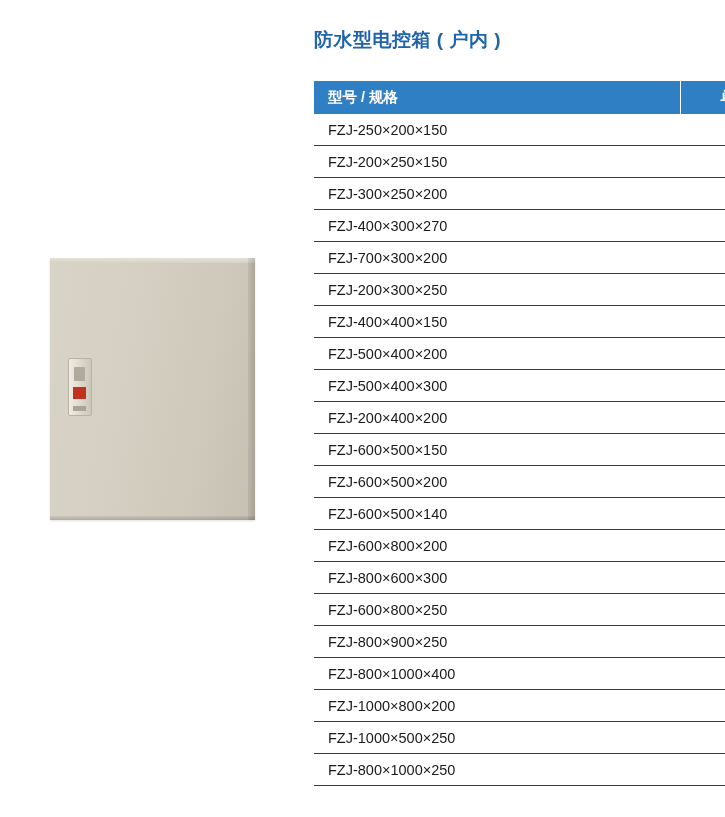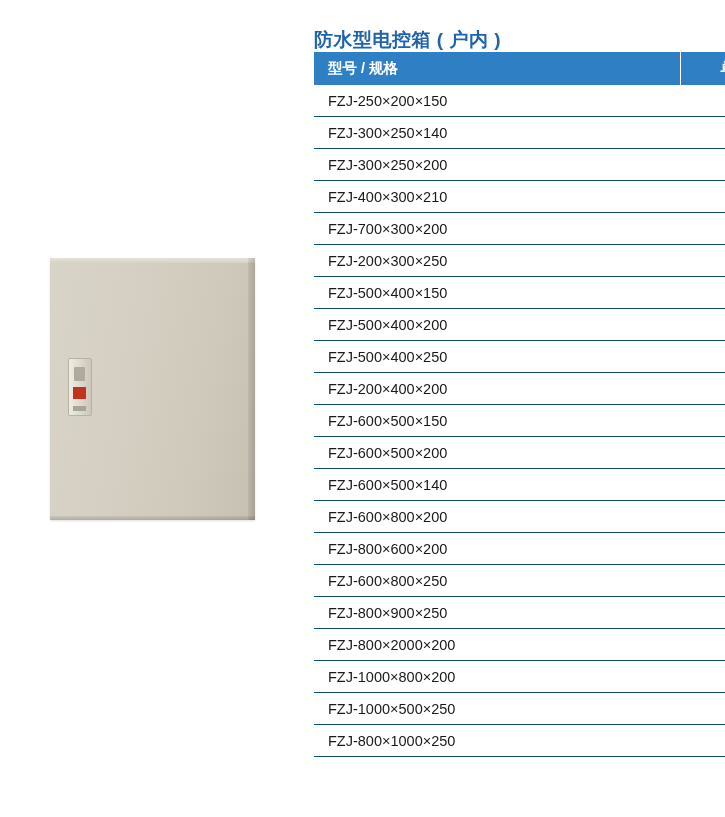--- a/index.html
+++ b/index.html
@@ -106,21 +106,21 @@
     font-size: 19px;
     color: #1f63ab;
     letter-spacing: 0.5px;
     white-space: nowrap;
   }
 
   
   .spec-table-wrap {
     position: absolute;
     left: 314px;
-    top: 52px;
+    top: 81px;
     width: 411px;
   }
   table.spec-table {
     border-collapse: collapse;
     width: 460px;
     font-size: 14.5px;
     color: #1a1a1a;
     table-layout: fixed;
   }
   table.spec-table thead th {
@@ -179,49 +179,49 @@
           <th class="col-model">型号 / 规格</th>
           <th class="col-unit">单位</th>
         </tr>
       </thead>
       <tbody id="spec-body">
           <tr>
             <td class="col-model">FZJ-250×200×150</td>
             <td class="col-unit">台</td>
           </tr>
           <tr>
-            <td class="col-model">FZJ-300×250×140</td>
+            <td class="col-model">FZJ-200×250×150</td>
             <td class="col-unit">台</td>
           </tr>
           <tr>
             <td class="col-model">FZJ-300×250×200</td>
             <td class="col-unit">台</td>
           </tr>
           <tr>
-            <td class="col-model">FZJ-400×300×210</td>
+            <td class="col-model">FZJ-400×300×270</td>
             <td class="col-unit">台</td>
           </tr>
           <tr>
             <td class="col-model">FZJ-700×300×200</td>
             <td class="col-unit">台</td>
           </tr>
           <tr>
             <td class="col-model">FZJ-200×300×250</td>
             <td class="col-unit">台</td>
           </tr>
           <tr>
-            <td class="col-model">FZJ-500×400×150</td>
+            <td class="col-model">FZJ-400×400×150</td>
             <td class="col-unit">台</td>
           </tr>
           <tr>
             <td class="col-model">FZJ-500×400×200</td>
             <td class="col-unit">台</td>
           </tr>
           <tr>
-            <td class="col-model">FZJ-500×400×250</td>
+            <td class="col-model">FZJ-500×400×300</td>
             <td class="col-unit">台</td>
           </tr>
           <tr>
             <td class="col-model">FZJ-200×400×200</td>
             <td class="col-unit">台</td>
           </tr>
           <tr>
             <td class="col-model">FZJ-600×500×150</td>
             <td class="col-unit">台</td>
           </tr>
@@ -231,33 +231,33 @@
           </tr>
           <tr>
             <td class="col-model">FZJ-600×500×140</td>
             <td class="col-unit">台</td>
           </tr>
           <tr>
             <td class="col-model">FZJ-600×800×200</td>
             <td class="col-unit">台</td>
           </tr>
           <tr>
-            <td class="col-model">FZJ-800×600×200</td>
+            <td class="col-model">FZJ-800×600×300</td>
             <td class="col-unit">台</td>
           </tr>
           <tr>
             <td class="col-model">FZJ-600×800×250</td>
             <td class="col-unit">台</td>
           </tr>
           <tr>
             <td class="col-model">FZJ-800×900×250</td>
             <td class="col-unit">台</td>
           </tr>
           <tr>
-            <td class="col-model">FZJ-800×2000×200</td>
+            <td class="col-model">FZJ-800×1000×400</td>
             <td class="col-unit">台</td>
           </tr>
           <tr>
             <td class="col-model">FZJ-1000×800×200</td>
             <td class="col-unit">台</td>
           </tr>
           <tr>
             <td class="col-model">FZJ-1000×500×250</td>
             <td class="col-unit">台</td>
           </tr>

